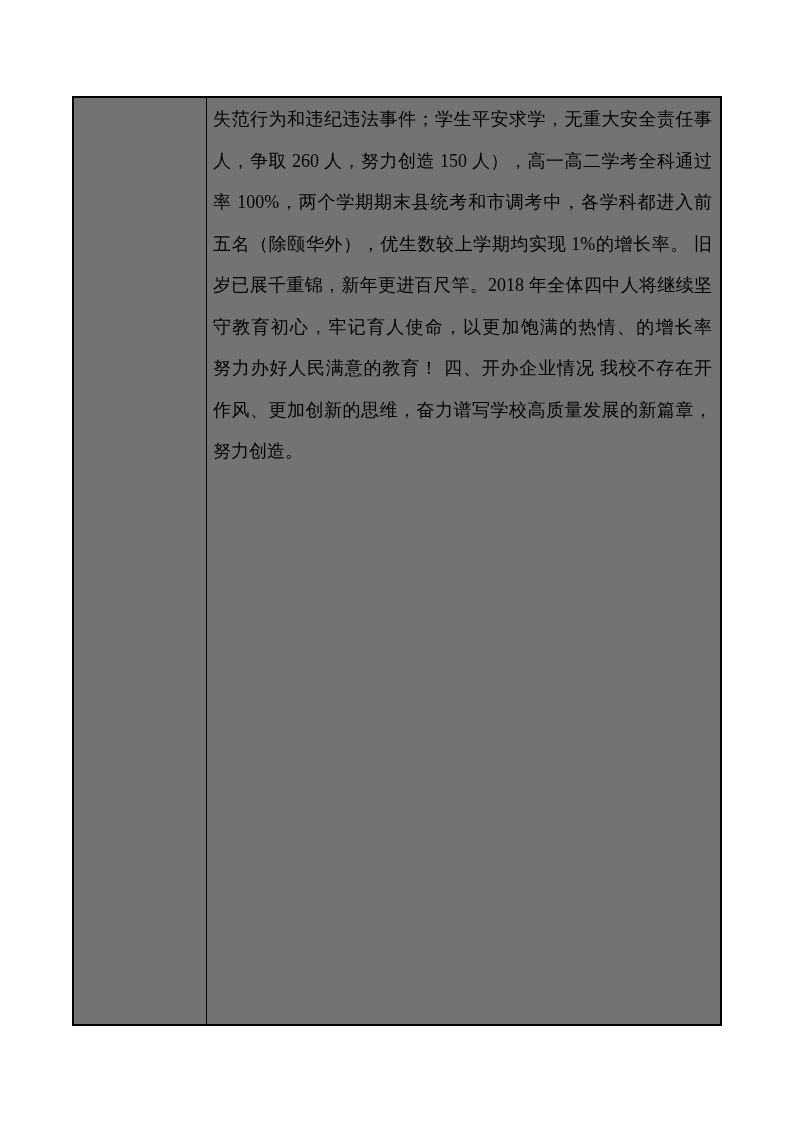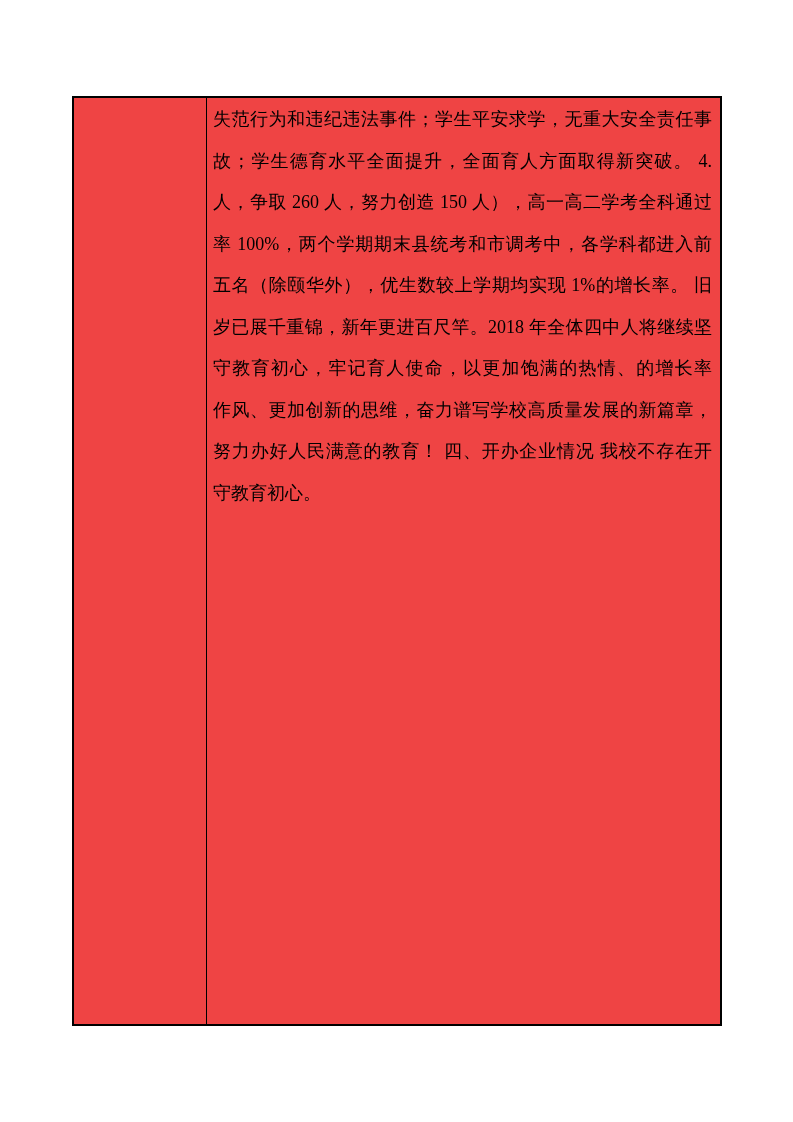--- a/index.html
+++ b/index.html
@@ -17,21 +17,21 @@
   }
   .report-table {
     position: absolute;
     left: 72px;
     top: 96px;
     width: 650px;
     height: 930px;
     box-sizing: border-box;
     border: 2.5px solid #000000;
     display: flex;
-    background: #ef4444;
+    background: #737373;
   }
   .cell-label {
     flex: none;
     width: 133px;
     box-sizing: border-box;
     border-right: 1px solid #000000;
   }
   .cell-content {
     flex: 1;
     box-sizing: border-box;
@@ -53,23 +53,22 @@
     text-align-last: left;
   }
 </style>
 </head>
 <body>
 
 <div class="report-table">
   <div class="cell-label"></div>
   <div class="cell-content">
     <div class="text-line">失范行为和违纪违法事件；学生平安求学，无重大安全责任事</div>
-    <div class="text-line">故；学生德育水平全面提升，全面育人方面取得新突破。 4.</div>
     <div class="text-line">人，争取 260 人，努力创造 150 人），高一高二学考全科通过</div>
     <div class="text-line">率 100%，两个学期期末县统考和市调考中，各学科都进入前</div>
     <div class="text-line">五名（除颐华外），优生数较上学期均实现 1%的增长率。 旧</div>
     <div class="text-line">岁已展千重锦，新年更进百尺竿。2018 年全体四中人将继续坚</div>
     <div class="text-line">守教育初心，牢记育人使命，以更加饱满的热情、的增长率</div>
+    <div class="text-line">努力办好人民满意的教育！ 四、开办企业情况 我校不存在开</div>
     <div class="text-line">作风、更加创新的思维，奋力谱写学校高质量发展的新篇章，</div>
-    <div class="text-line">努力办好人民满意的教育！ 四、开办企业情况 我校不存在开</div>
-    <div class="text-line last-line">守教育初心。</div>
+    <div class="text-line last-line">努力创造。</div>
   </div>
 </div>
 
 </body></html>

